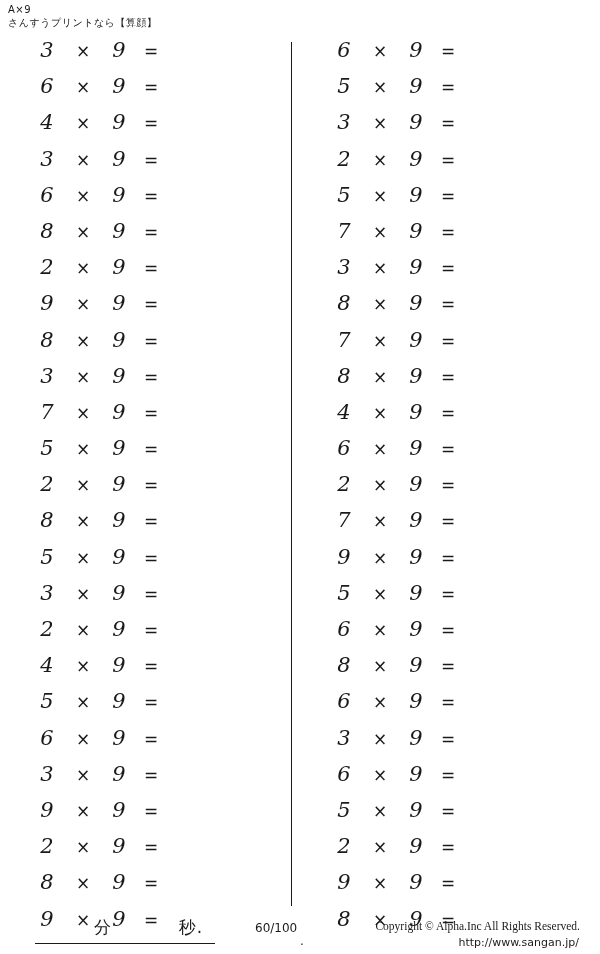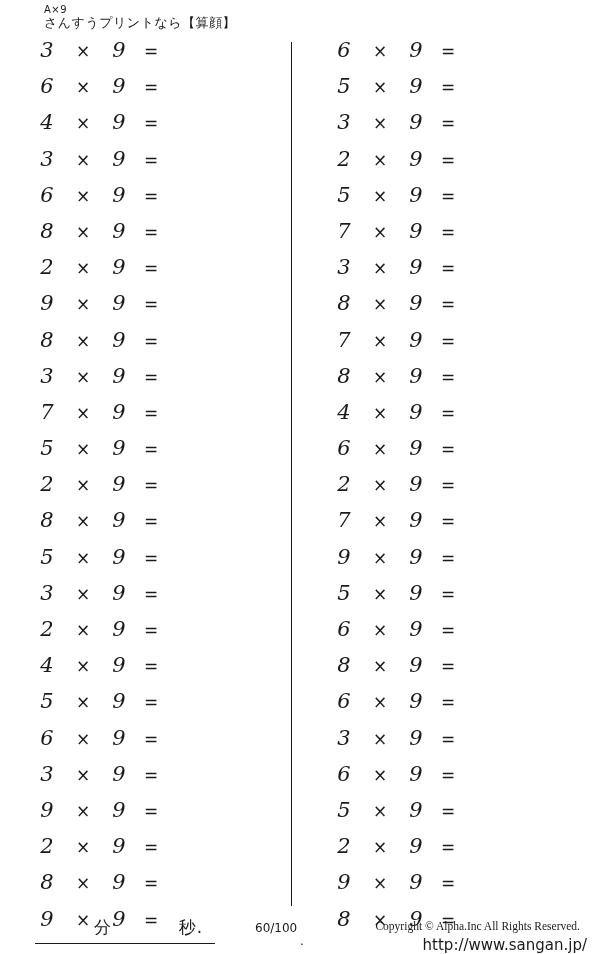--- a/index.html
+++ b/index.html
@@ -22,31 +22,30 @@
     width: 600px;
     height: 954px;
   }
 
   
   .header {
     position: absolute;
     left: 8px;
     top: 4px;
     width: 400px;
-    margin-left: 36px;
   }
   .header-code {
     font-size: 10px;
     letter-spacing: 0.5px;
     color: #1a1a1a;
     line-height: 12px;
     font-family: "DejaVu Sans", sans-serif;
   }
   .header-title {
-    font-size: 13px;
+    font-size: 10px;
     letter-spacing: 0.5px;
     color: #1a1a1a;
     line-height: 14px;
     font-family: "DejaVu Sans", sans-serif;
   }
 
   
   .columns {
     position: absolute;
     left: 0;
@@ -173,24 +172,24 @@
     right: 20px;
     top: 12px;
     text-align: right;
     font-size: 11.5px;
     font-family: Liberation Serif, serif;
     color: #1a1a1a;
     line-height: 17px;
   }
   .url {
     position: absolute;
-    right: 13px;
+    right: 21px;
     top: 30px;
     text-align: left;
-    font-size: 15px;
+    font-size: 11px;
     font-family: "DejaVu Sans", sans-serif;
     color: #1a1a1a;
   }
 </style>
 </head>
 <body>
 
 <div class="page">
 
   <div class="header">

